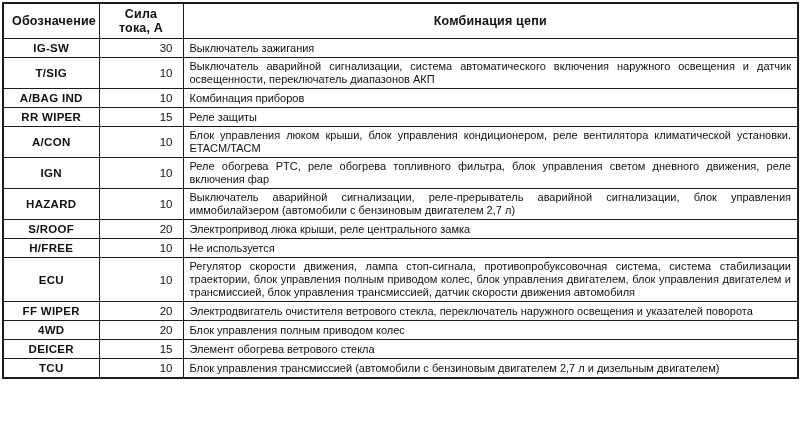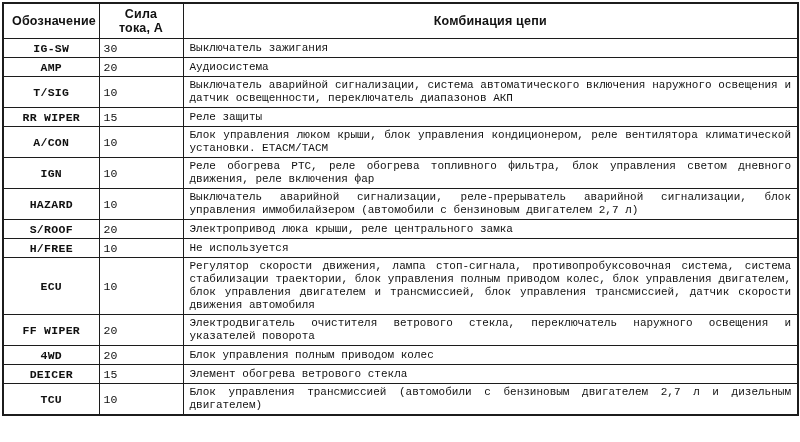--- a/index.html
+++ b/index.html
@@ -43,33 +43,32 @@
     letter-spacing: 0.2px;
   }
   td.c-des {
     text-align: center;
     font-size: 11.5px;
     font-weight: bold;
     letter-spacing: 0.3px;
     padding: 1px 2px;
   }
   td.c-amp {
-    text-align: left;
+    text-align: right;
     font-size: 11.5px;
-    padding: 1px 4px;
+    padding: 1px 10px;
   }
   td.c-circ {
     text-align: justify;
     font-size: 11px;
     line-height: 13px;
     padding: 2px 6px 2px 6px;
   }
   tr.data-row td {
     height: 14px;
-    font-family: Liberation Mono, monospace;
   }
 </style>
 </head>
 <body>
 
 <div class="page">
   <table class="fuse-table">
     <colgroup>
       <col class="col-des">
       <col class="col-amp">
@@ -83,32 +82,32 @@
       </tr>
     </thead>
     <tbody>
   <tr class="data-row">
     <td class="c-des">IG-SW</td>
     <td class="c-amp">30</td>
     <td class="c-circ">Выключатель зажигания</td>
   </tr>
 
 
-  <tr class="data-row">
-    <td class="c-des">AMP</td>
-    <td class="c-amp">20</td>
-    <td class="c-circ">Аудиосистема</td>
-  </tr>
 
   <tr class="data-row">
     <td class="c-des">T/SIG</td>
     <td class="c-amp">10</td>
     <td class="c-circ">Выключатель аварийной сигнализации, система автоматического включения наружного освещения и датчик освещенности, переключатель диапазонов АКП</td>
   </tr>
 
+  <tr class="data-row">
+    <td class="c-des">A/BAG IND</td>
+    <td class="c-amp">10</td>
+    <td class="c-circ">Комбинация приборов</td>
+  </tr>
 
   <tr class="data-row">
     <td class="c-des">RR WIPER</td>
     <td class="c-amp">15</td>
     <td class="c-circ">Реле защиты</td>
   </tr>
 
   <tr class="data-row">
     <td class="c-des">A/CON</td>
     <td class="c-amp">10</td>

